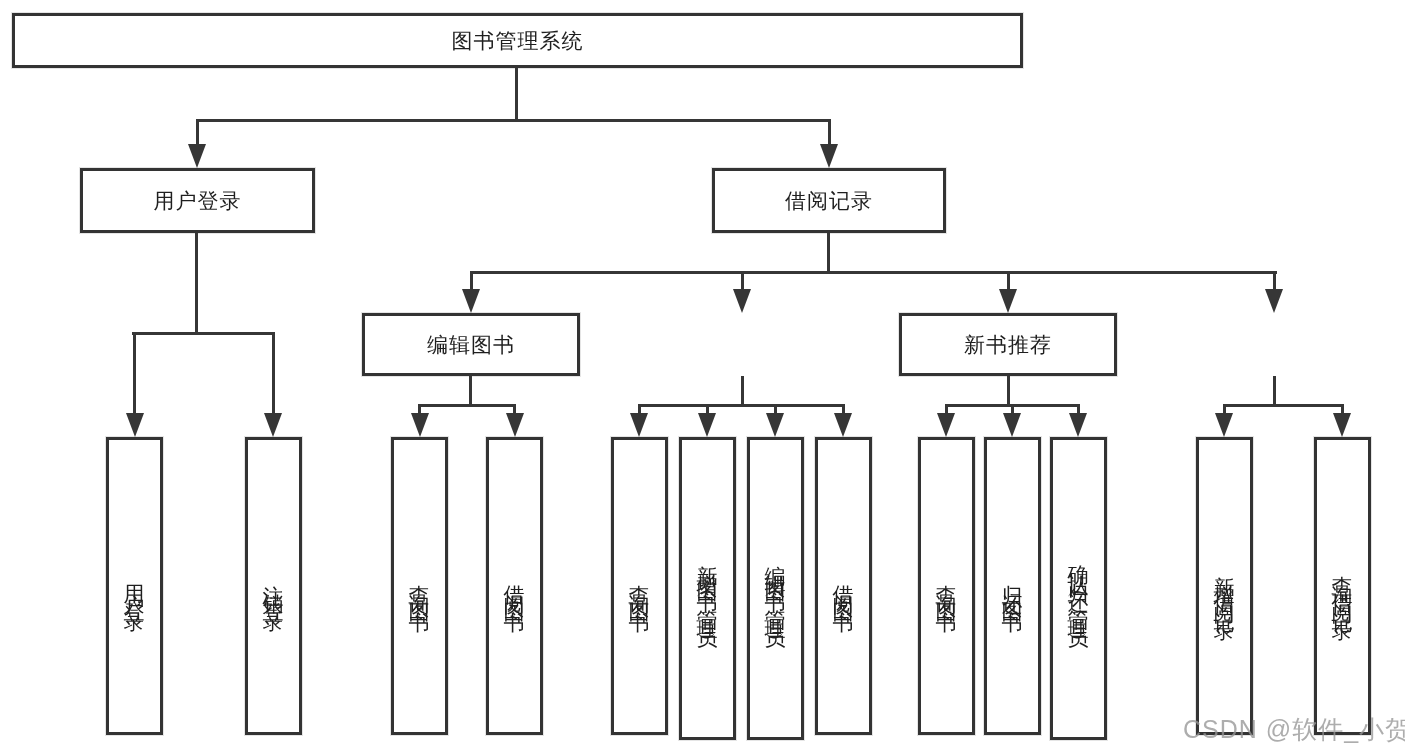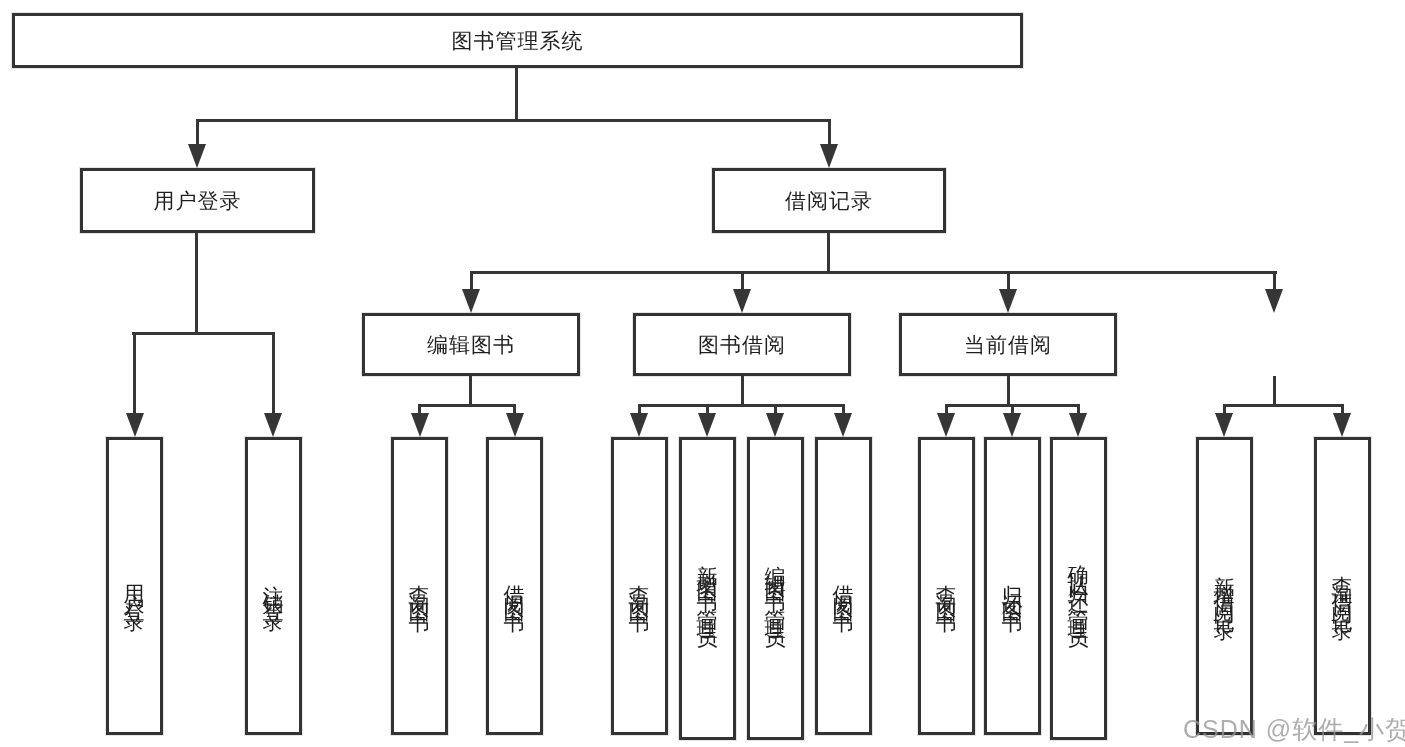--- a/index.html
+++ b/index.html
@@ -59,22 +59,21 @@
   <div class="vline" style="left:470px;top:271px;height:20px;"></div>
   <div class="arrow" style="left:462px;top:289px;"></div>
   <div class="vline" style="left:741px;top:271px;height:20px;"></div>
   <div class="arrow" style="left:733px;top:289px;"></div>
   <div class="vline" style="left:1007px;top:271px;height:20px;"></div>
   <div class="arrow" style="left:999px;top:289px;"></div>
   <div class="vline" style="left:1273px;top:271px;height:20px;"></div>
   <div class="arrow" style="left:1265px;top:289px;"></div>
 
   <div class="node" style="left:362px;top:313px;width:218px;height:63px;">编辑图书</div>
-  <div class="node" style="left:633px;top:313px;width:218px;height:63px;">图书借阅</div>
-  <div class="node" style="left:899px;top:313px;width:218px;height:63px;">当前借阅</div>
+  <div class="node" style="left:899px;top:313px;width:218px;height:63px;">新书推荐</div>
 
   <div class="vline" style="left:469px;top:376px;height:30px;"></div>
   <div class="hline" style="left:418px;top:404px;width:98px;"></div>
   <div class="vline" style="left:418px;top:404px;height:11px;"></div>
   <div class="arrow" style="left:411px;top:413px;"></div>
   <div class="vline" style="left:513px;top:404px;height:11px;"></div>
   <div class="arrow" style="left:506px;top:413px;"></div>
 
   <div class="vline" style="left:741px;top:376px;height:30px;"></div>
   <div class="hline" style="left:638px;top:404px;width:207px;"></div>

